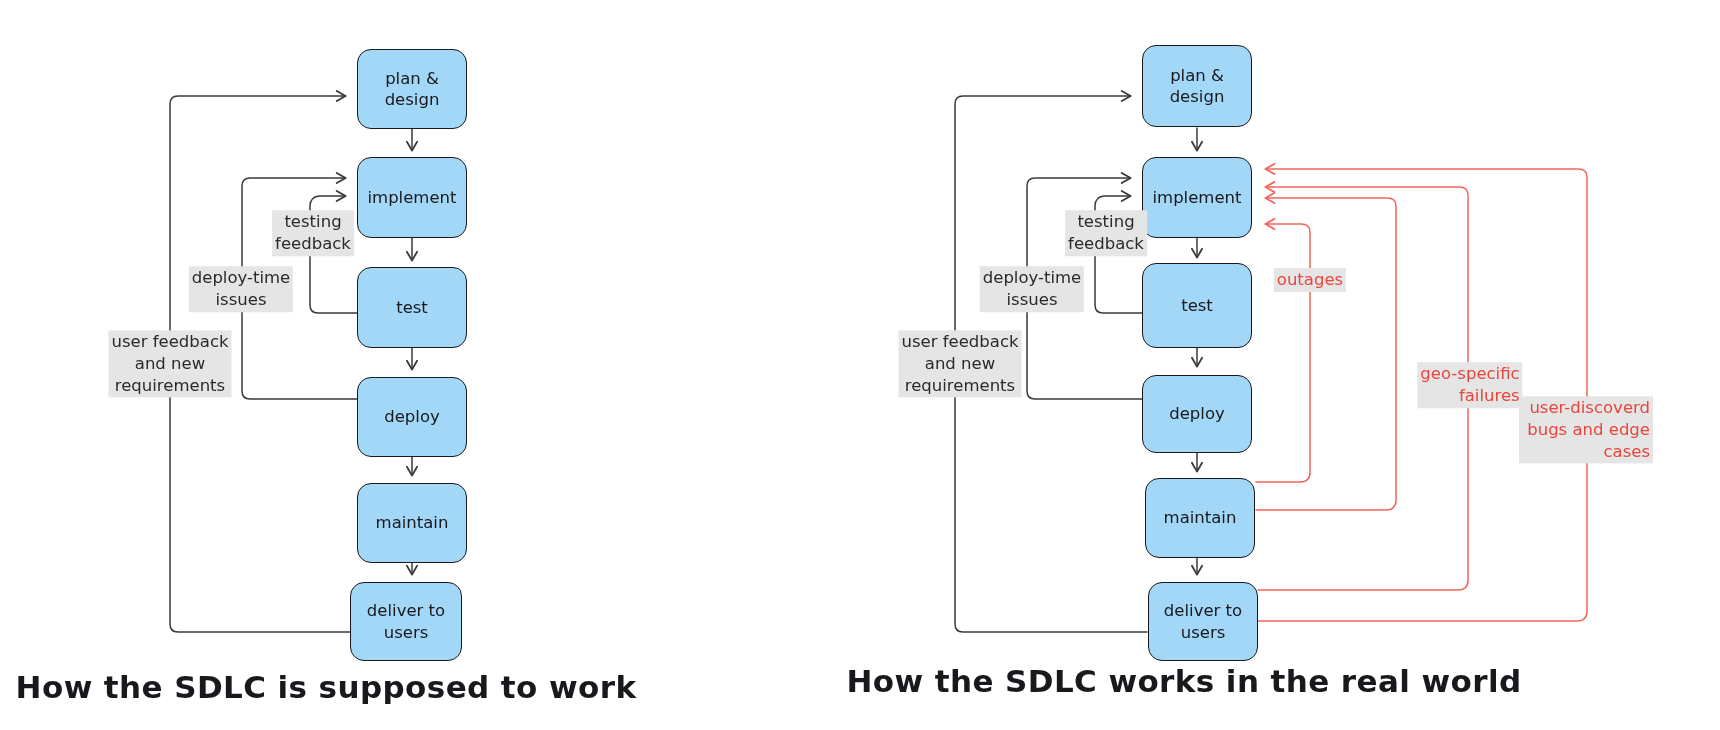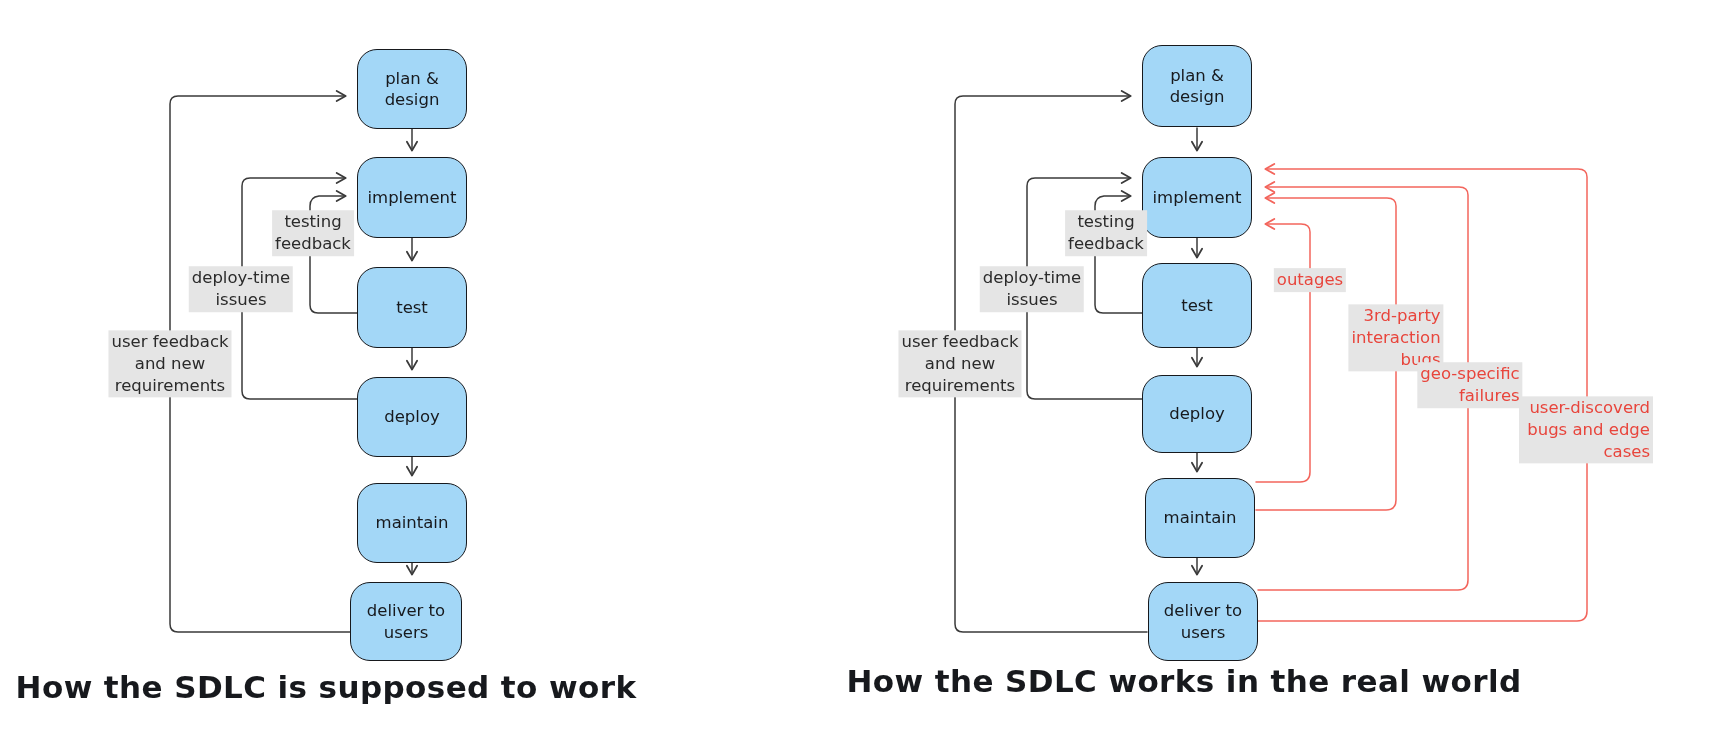--- a/index.html
+++ b/index.html
@@ -9,21 +9,21 @@
     height: 730px;
     background: #ffffff;
     font-family: "DejaVu Sans", sans-serif;
     overflow: hidden;
   }
   svg.wires { position: absolute; left: 0; top: 0; }
   .node {
     position: absolute;
     background: #a3d7f7;
     border: 1.7px solid #17191d;
-    border-radius: 20px;
+    border-radius: 14px;
     display: flex;
     align-items: center;
     justify-content: center;
     text-align: center;
     font-size: 16.5px;
     font-weight: 500;
     color: #17191d;
     white-space: pre-line;
     line-height: 1.3;
     box-sizing: border-box;
@@ -124,23 +124,20 @@
 
   <div class="edge-label" style="left:1106px; top:233px;">testing
 feedback</div>
   <div class="edge-label" style="left:1032px; top:289px;">deploy-time
 issues</div>
   <div class="edge-label" style="left:960px;  top:364px;">user feedback
 and new
 requirements</div>
 
   <div class="edge-label red-label" style="left:1310px; top:280px;">outages</div>
-  <div class="edge-label red-label" style="left:1396px; top:338px;">3rd-party
-interaction
-bugs</div>
   <div class="edge-label red-label" style="left:1470px; top:385px;">geo-specific
 failures</div>
   <div class="edge-label red-label" style="left:1586px; top:430px;">user-discoverd
 bugs and edge cases</div>
 
   <div class="caption" style="left:326px;  top:687px;">How the SDLC is supposed to work</div>
   <div class="caption" style="left:1184px; top:681px;">How the SDLC works in the real world</div>
 
 </div>
 

